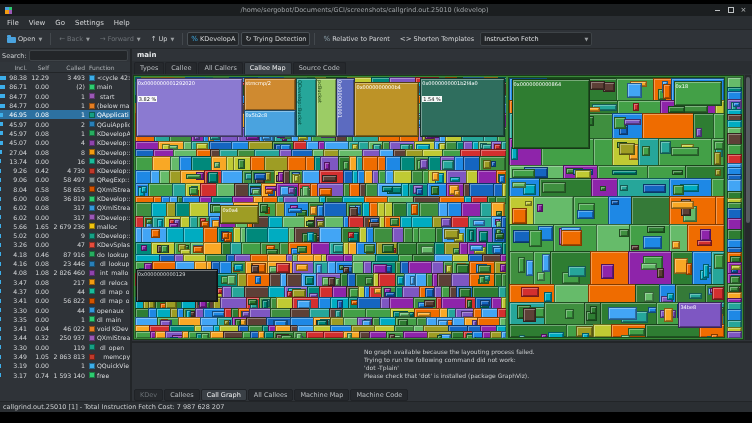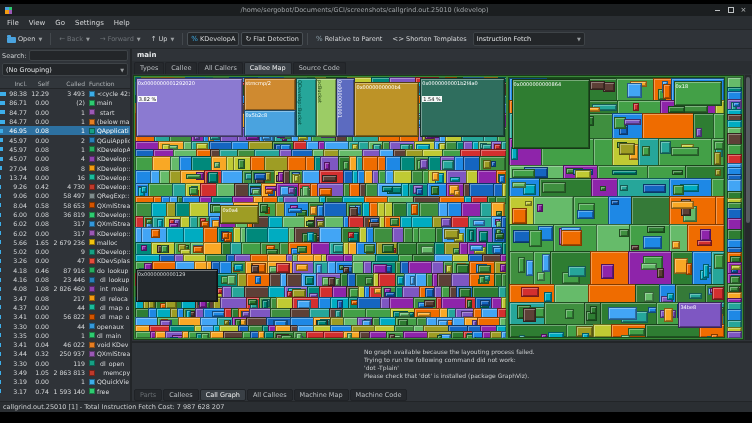--- a/index.html
+++ b/index.html
@@ -141,21 +141,21 @@
         <span>Up</span>
         <span class="caret">▼</span>
       </span>
       <span class="tsep"></span>
       <span class="tbtn pressed">
         <span class="ic" style="color:#3daee9">%</span>
         <span>KDevelopA</span>
       </span>
       <span class="tbtn pressed">
         <span class="ic">↻</span>
-        <span>Flat Detection</span>
+        <span>Trying Detection</span>
       </span>
       <span class="tsep"></span>
       <span class="tbtn">
         <span class="ic" style="color:#8fa3ad">%</span>
         <span>Relative to Parent</span>
       </span>
       <span class="tbtn">
         <span class="ic">&lt;&gt;</span>
         <span>Shorten Templates</span>
       </span>
@@ -164,24 +164,20 @@
         <span class="caret">▼</span>
       </span>
     </div>
 
     <div class="main">
 
       <div class="left">
         <div class="search-row">
           <label>Search:</label>
           <input class="search-input" value="" placeholder="" style="">
-        </div>
-        <div class="combo group-combo">
-          <span>(No Grouping)</span>
-          <span class="caret">▼</span>
         </div>
         <div class="thead">
           <span class="c-incl">Incl.</span>
           <span class="c-self">Self</span>
           <span class="c-called">Called</span>
           <span class="c-fn">Function</span>
         </div>
         <div class="rows" id="rows">
             <div class="trow">
               <span class="c-incl">
@@ -2175,21 +2171,21 @@
         <div class="bottom">
           <div class="msg">
             <div class="msg-inner">
               <div>No graph available because the layouting process failed.</div>
               <div>Trying to run the following command did not work:</div>
               <div>'dot -Tplain'</div>
               <div>Please check that 'dot' is installed (package GraphViz).</div>
             </div>
           </div>
           <div class="btabs" id="bottom-tabs">
-              <span class="btab disabled">Parts</span>
+              <span class="btab disabled">KDev</span>
               <span class="btab">Callees</span>
               <span class="btab active">Call Graph</span>
               <span class="btab">All Callees</span>
               <span class="btab">Machine Map</span>
               <span class="btab">Machine Code</span>
             </div>
         </div>
       </div>
     </div>
 

